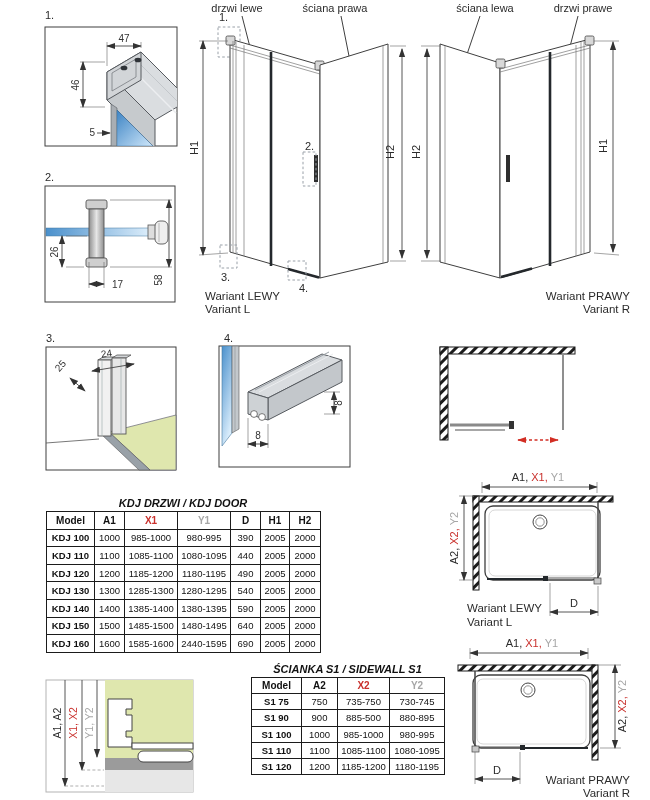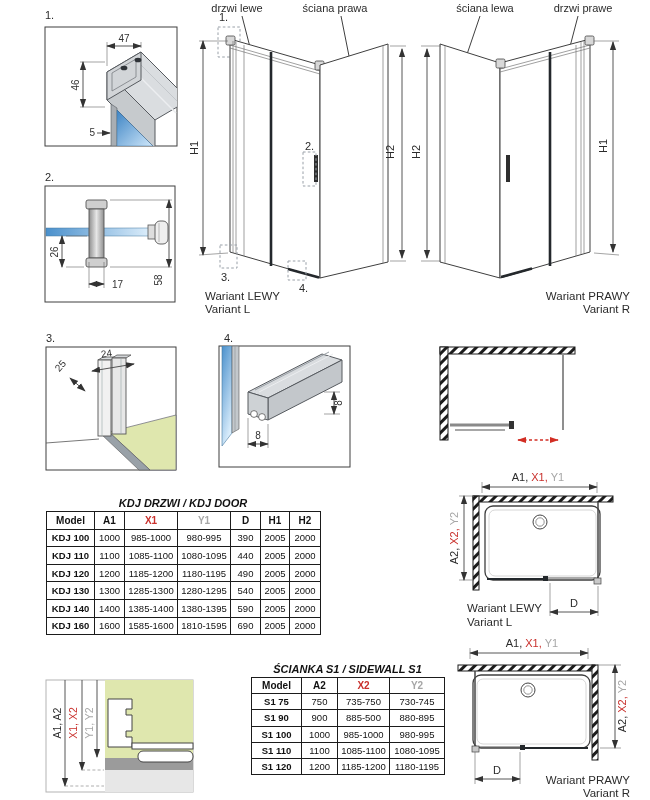--- a/index.html
+++ b/index.html
@@ -437,24 +437,33 @@
           <tr>
             <td class="c0">KDJ 140</td>
             <td class="c1">1400</td>
             <td class="c2">1385-1400</td>
             <td class="c3">1380-1395</td>
             <td class="c4">590</td>
             <td class="c5">2005</td>
             <td class="c6">2000</td>
           </tr>
           <tr>
+            <td class="c0">KDJ 150</td>
+            <td class="c1">1500</td>
+            <td class="c2">1485-1500</td>
+            <td class="c3">1480-1495</td>
+            <td class="c4">640</td>
+            <td class="c5">2005</td>
+            <td class="c6">2000</td>
+          </tr>
+          <tr>
             <td class="c0">KDJ 160</td>
             <td class="c1">1600</td>
             <td class="c2">1585-1600</td>
-            <td class="c3">1810-1595</td>
+            <td class="c3">2440-1595</td>
             <td class="c4">690</td>
             <td class="c5">2005</td>
             <td class="c6">2000</td>
           </tr>
         </tbody>
   </table>
 </div>
 
 <div class="tablewrap" style="left:251px;top:663px;width:193px;">
   <div class="tbltitle">ŚCIANKA S1 / SIDEWALL S1</div>

